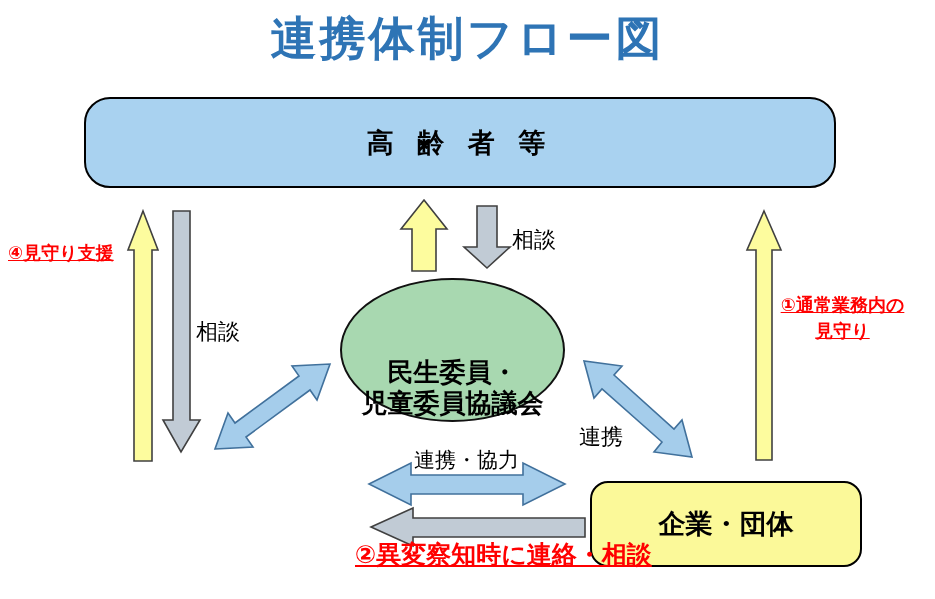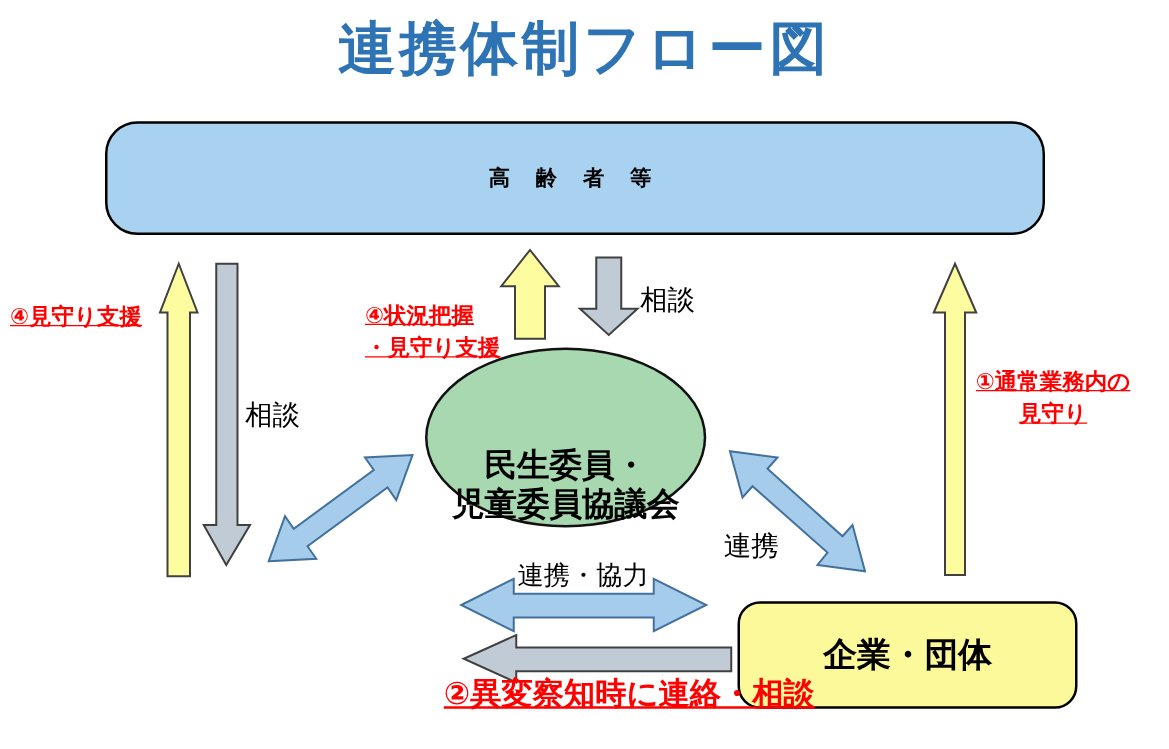--- a/index.html
+++ b/index.html
@@ -12,21 +12,21 @@
     font-size:46px;font-weight:bold;letter-spacing:3px;
   }
   svg.arrows{position:absolute;left:0;top:0;}
   polygon{stroke-linejoin:miter;}
   .outline-dark{stroke:#404040;stroke-width:1.6;}
   .outline-blue{stroke:#41719C;stroke-width:1.6;}
   .box{
     position:absolute;border:2px solid #000;display:flex;align-items:center;justify-content:center;
     font-weight:bold;box-sizing:border-box;
   }
-  .elderly{left:84px;top:97px;width:752px;height:91px;border-radius:26px;font-size:17px;letter-spacing:8px;}
+  .elderly{left:84px;top:97px;width:752px;height:91px;border-radius:26px;font-size:27px;letter-spacing:8px;}
   .city{left:68px;top:484px;width:277px;height:82px;border-radius:18px;font-size:29px;}
   .companies{left:590px;top:481px;width:272px;height:86px;border-radius:18px;font-size:27px;}
   .ellipse{
     position:absolute;left:340px;top:278px;width:225px;height:144px;border:2px solid #111;
     border-radius:50%;display:flex;flex-direction:column;align-items:center;justify-content:flex-end;
     font-weight:bold;font-size:26px;line-height:1.22;text-align:center;box-sizing:border-box;
   }
   .lbl{position:absolute;font-size:22px;white-space:nowrap;}
   .red{font-weight:bold;text-decoration:underline;}
   #lbl-consult-left{left:196px;top:317px;}
@@ -70,24 +70,20 @@
 
   <div class="box companies" style="background-color: rgb(251, 249, 153);">
     <span>企業・団体</span>
   </div>
 
   <div class="lbl" id="lbl-consult-left">相談</div>
   <div class="lbl" id="lbl-consult-center">相談</div>
 
   <div class="lbl red" id="lbl-watch-left" style="color: rgb(255, 0, 0);">④見守り支援</div>
 
-  <div class="lbl red" id="lbl-status" style="color: rgb(255, 0, 0);">
-    <div>④状況把握</div>
-    <div>・見守り支援</div>
-  </div>
 
   <div class="lbl red" id="lbl-normal" style="color: rgb(255, 0, 0);">
     <div>①通常業務内の</div>
     <div>見守り</div>
   </div>
 
 
   <div class="lbl" id="lbl-coop">連携</div>
   <div class="lbl" id="lbl-coop-collab">連携・協力</div>
 

